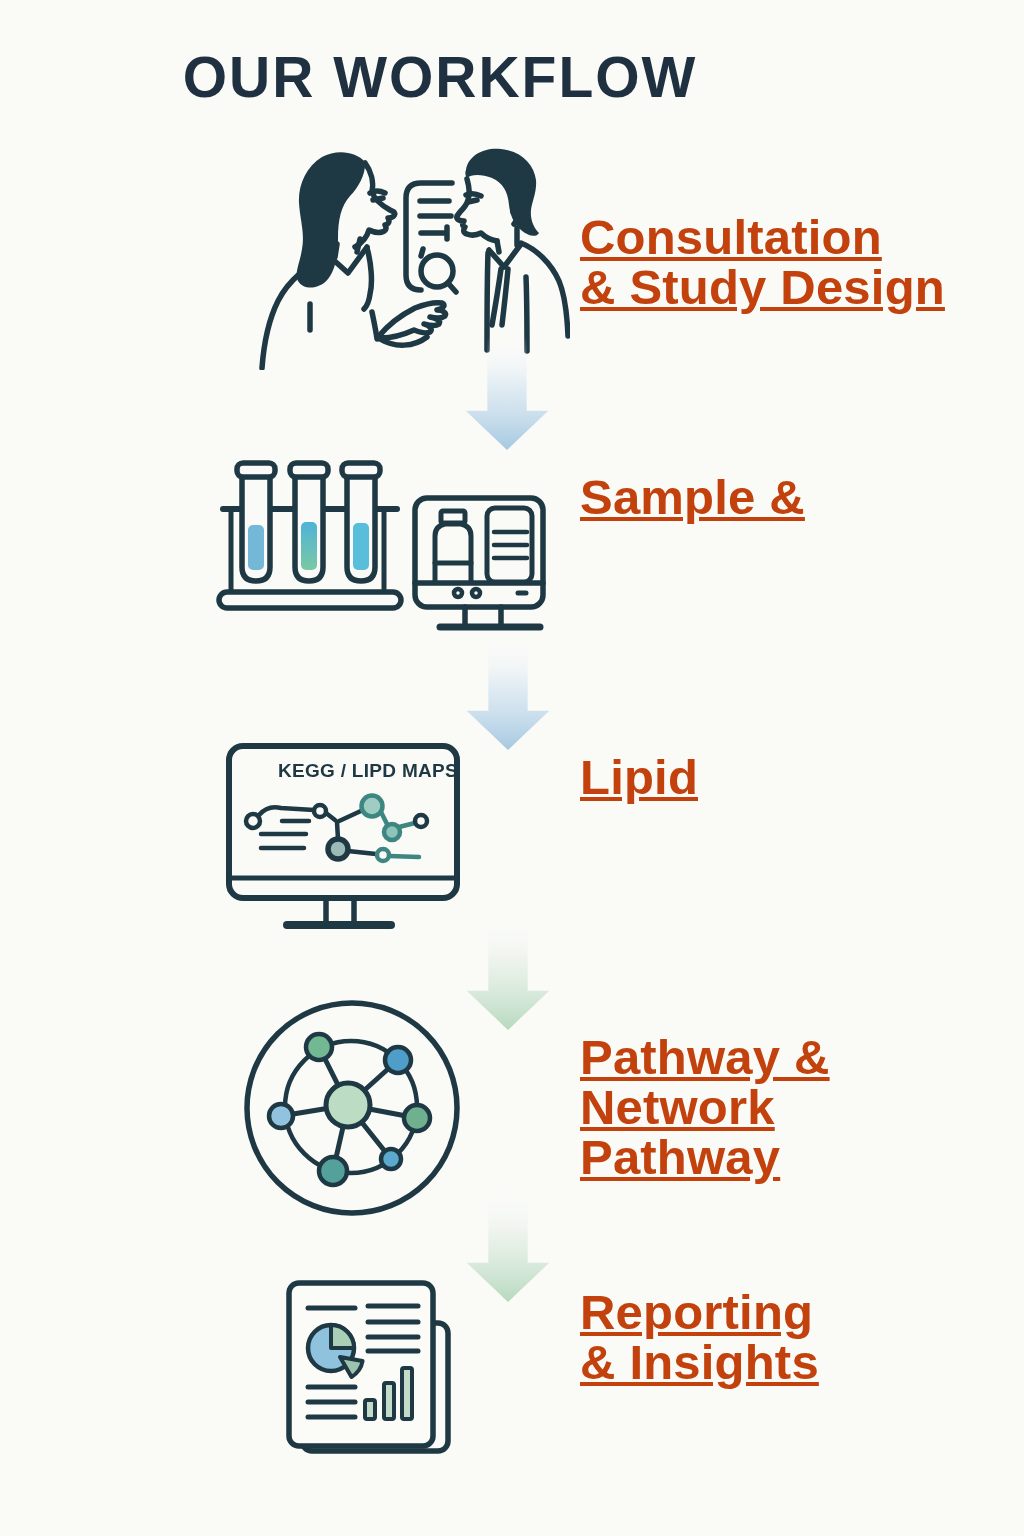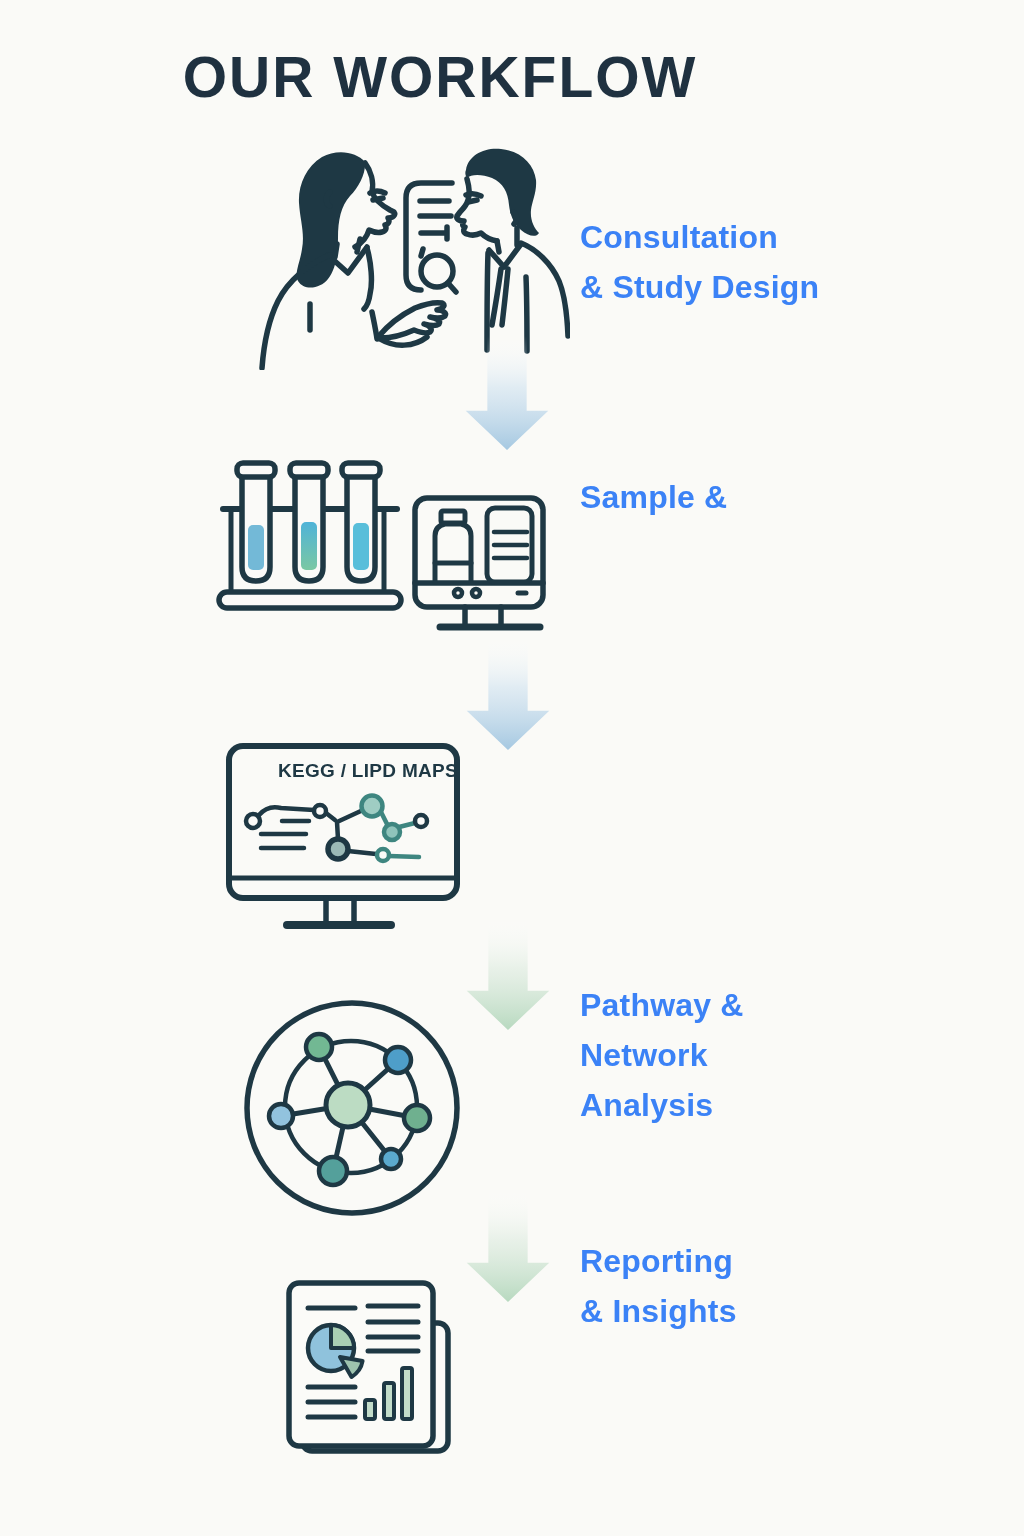--- a/index.html
+++ b/index.html
@@ -9,22 +9,22 @@
     font-family:"Liberation Sans", sans-serif;
     color:#213544;
   }
   .title {
     position:absolute; left:0; top:44px; width:880px;
     text-align:center; font-size:57px; font-weight:700;
     letter-spacing:2px; color:#1F3140; margin:0;
   }
   .label {
     position:absolute; left:580px;
-    font-size:32px; font-weight:700; line-height:50px;
-    letter-spacing:0.2px; color:#3b82f6;
+    font-size:49px; font-weight:700; line-height:50px;
+    letter-spacing:0.2px; color:#c2410c;text-decoration:underline;
   }
   .label span { display:block; }
   .icon { position:absolute; }
   .arrow { position:absolute; width:84px; height:114px; }
   .screen-label {
     position:absolute; left:228px; top:760px; width:230px;
     text-align:right; font-size:19px; font-weight:700;
     letter-spacing:0.3px; color:#1E3844;
   }
 </style>
@@ -175,20 +175,21 @@
       </g>
 
       <path d="M101,156 L101,179 M129,156 L129,179" stroke-width="5.5"></path>
       <rect x="58" y="179" width="112" height="8" rx="4" fill="#1E3844" stroke="none"></rect>
     </g>
   </svg>
 
   <div class="screen-label">KEGG / LIPD MAPS</div>
 
   <div class="label" style="top:752px">
+    <span>Lipid</span>
   </div>
 
   <svg class="arrow" style="left:466px;top:916px" viewBox="0 0 84 116">
     <defs>
       <linearGradient id="ga3" x1="0" y1="0" x2="0" y2="1">
         <stop offset="0" stop-color="#FFFFFF" stop-opacity="0"></stop>
         <stop offset="0.45" stop-color="#DDEBDF" stop-opacity="0.6"></stop>
         <stop offset="1" stop-color="#B7D9BF" stop-opacity="1"></stop>
       </linearGradient>
     </defs>
@@ -212,24 +213,24 @@
         <circle cx="79" cy="49" r="13" fill="#72B893"></circle>
         <circle cx="158" cy="62" r="13" fill="#4E9EC9"></circle>
         <circle cx="41" cy="118" r="12" fill="#92C3DE"></circle>
         <circle cx="177" cy="120" r="13" fill="#6FB08F"></circle>
         <circle cx="93" cy="173" r="14" fill="#54A09B"></circle>
         <circle cx="151" cy="161" r="10" fill="#5BAACE"></circle>
       </g>
     </g>
   </svg>
 
-  <div class="label" style="top:980px">
+  <div class="label" style="top:1032px">
     <span>Pathway &amp;</span>
     <span>Network</span>
-    <span>Analysis</span>
+    <span>Pathway</span>
   </div>
 
   <svg class="arrow" style="left:466px;top:1188px" viewBox="0 0 84 116">
     <defs>
       <linearGradient id="ga4" x1="0" y1="0" x2="0" y2="1">
         <stop offset="0" stop-color="#FFFFFF" stop-opacity="0"></stop>
         <stop offset="0.45" stop-color="#DDEBDF" stop-opacity="0.6"></stop>
         <stop offset="1" stop-color="#B7D9BF" stop-opacity="1"></stop>
       </linearGradient>
     </defs>
@@ -254,18 +255,18 @@
       <circle cx="46" cy="70" r="23" fill="#8FC2DC" stroke-width="4.5"></circle>
       <path d="M46,70 L46,47 A23,23 0 0 1 69,70 Z" fill="#A9CFB4" stroke-width="4"></path>
       <path d="M55,79 L77.6,83 A23,23 0 0 1 66.5,98.9 Z" fill="#9DC3AE" stroke-width="4"></path>
 
       <rect x="80" y="122" width="10" height="19" rx="2" fill="#C2DCC9" stroke-width="4"></rect>
       <rect x="99" y="105" width="10" height="36" rx="2" fill="#C2DCC9" stroke-width="4"></rect>
       <rect x="117" y="90" width="10" height="51" rx="2" fill="#C2DCC9" stroke-width="4"></rect>
     </g>
   </svg>
 
-  <div class="label" style="top:1236px">
+  <div class="label" style="top:1287px">
     <span>Reporting</span>
     <span>&amp; Insights</span>
   </div>
 
 </div>
 
 </body></html>

